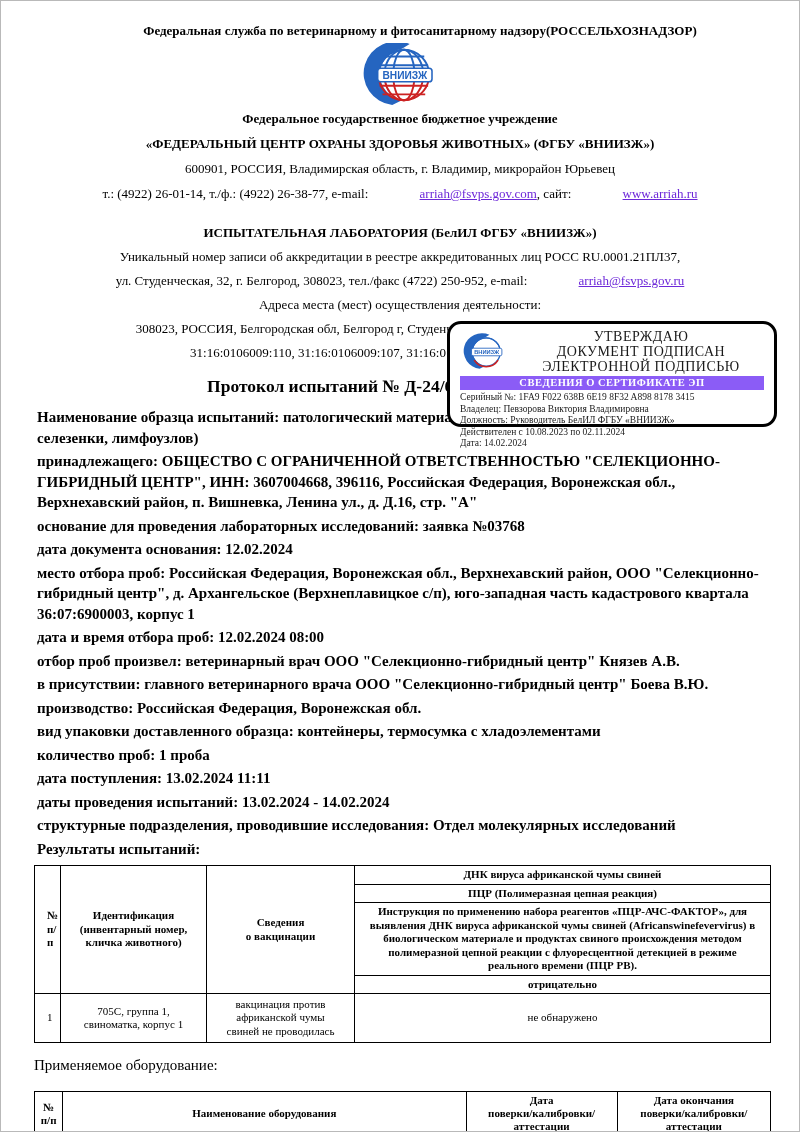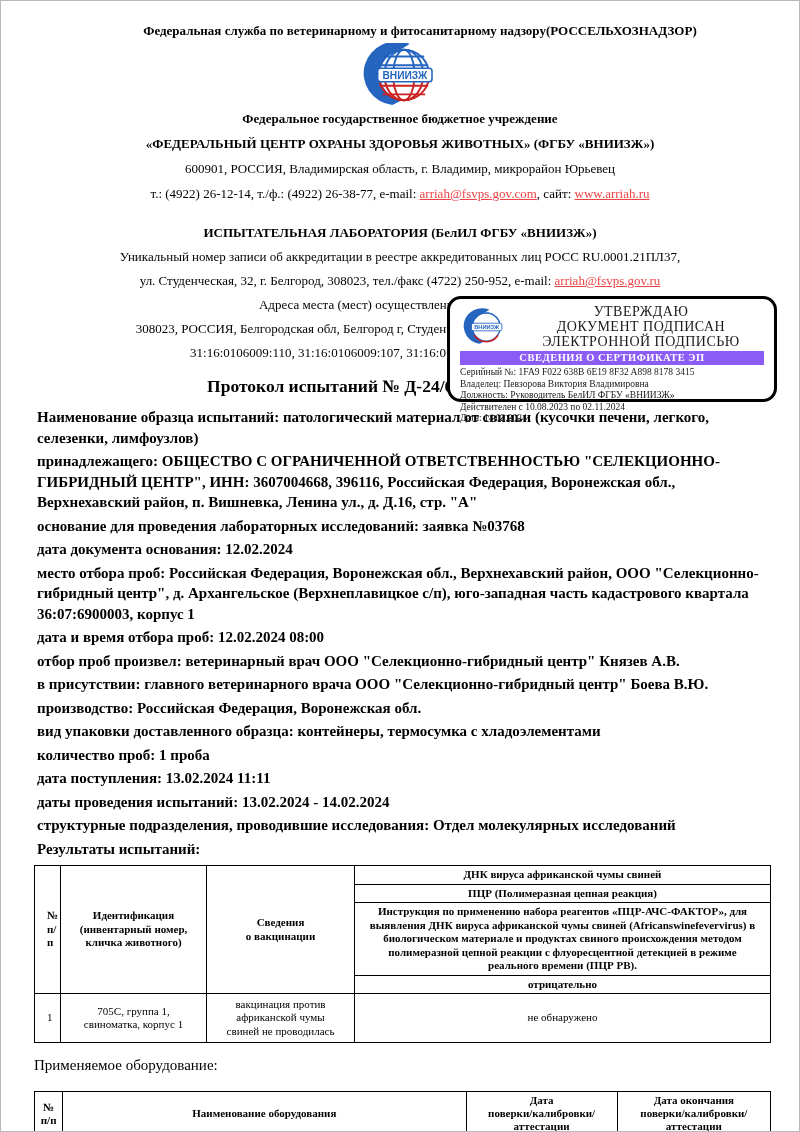--- a/index.html
+++ b/index.html
@@ -8,29 +8,29 @@
     width:798px;height:1130px;
     border:1px solid #b9b9b9;
     font-family:"Liberation Serif","DejaVu Serif",serif;
     color:#000;
     overflow:hidden;
     background:#fff;
   }
   .center{text-align:center;}
   .hdr-line{font-size:13px;line-height:19px;margin:0;}
   .bold{font-weight:bold;}
-  a.doclink{color:#ef4444;}
+  a.doclink{color:#6d28d9;margin-left:48px;}
   .top-agency{margin-top:22px;font-size:13px;font-weight:bold;padding-left:40px;}
   .logo-wrap{margin:4px auto 2px auto;width:96px;height:64px;}
   .org-block p{margin:0 0 6px 0;}
   .lab-block{margin-top:20px;}
   .lab-block p{margin:0 0 5px 0;}
   
   .stamp{
-    position:absolute;right:22px;top:295px;
+    position:absolute;right:22px;top:320px;
     width:330px;height:106px;
     border:3px solid #000;border-radius:14px;
     background:#fff;padding:5px 8px 4px 8px;box-sizing:border-box;
   }
   .stamp-top{display:flex;align-items:center;}
   .stamp-logo{width:52px;height:40px;flex:0 0 auto;margin-right:6px;}
   .stamp-title{flex:1;text-align:center;font-size:14px;line-height:15px;letter-spacing:.5px;color:#1a1a1a;}
   .stamp-bar{
     margin:2px 2px 2px 2px;background:#8b5cf6;color:#fff;
     font-size:10.5px;font-weight:bold;text-align:center;line-height:14px;letter-spacing:.5px;
@@ -104,21 +104,21 @@
 
       <rect x="25" y="26" width="56" height="14" rx="3" fill="#ffffff" stroke="#2565c0" stroke-width="1.6"></rect>
       <text x="53" y="37" text-anchor="middle" font-size="10.5" font-weight="bold" fill="#2565c0" font-family="Liberation Sans, sans-serif">ВНИИЗЖ</text>
     </svg>
   </div>
 
   <div class="org-block center">
     <p class="hdr-line bold">Федеральное государственное бюджетное учреждение</p>
     <p class="hdr-line bold">«ФЕДЕРАЛЬНЫЙ ЦЕНТР ОХРАНЫ ЗДОРОВЬЯ ЖИВОТНЫХ» (ФГБУ «ВНИИЗЖ»)</p>
     <p class="hdr-line">600901, РОССИЯ, Владимирская область, г. Владимир, микрорайон Юрьевец</p>
-    <p class="hdr-line"><span>т.: (4922) 26-12-14, т./ф.: (4922) 26-38-77, e-mail: </span><a href="#" class="doclink">arriah@fsvps.gov.com</a><span>, сайт: </span><a href="#" class="doclink">www.arriah.ru</a></p>
+    <p class="hdr-line"><span>т.: (4922) 26-01-14, т./ф.: (4922) 26-38-77, e-mail: </span><a href="#" class="doclink">arriah@fsvps.gov.com</a><span>, сайт: </span><a href="#" class="doclink">www.arriah.ru</a></p>
   </div>
 
   <div class="lab-block center">
     <p class="hdr-line bold">ИСПЫТАТЕЛЬНАЯ ЛАБОРАТОРИЯ (БелИЛ ФГБУ «ВНИИЗЖ»)</p>
     <p class="hdr-line">Уникальный номер записи об аккредитации в реестре аккредитованных лиц РОСС RU.0001.21ПЛ37,</p>
     <p class="hdr-line"><span>ул. Студенческая, 32, г. Белгород, 308023, тел./факс (4722) 250-952, e-mail: </span><a href="#" class="doclink">arriah@fsvps.gov.ru</a></p>
     <p class="hdr-line">Адреса места (мест) осуществления деятельности:</p>
     <p class="hdr-line">308023, РОССИЯ, Белгородская обл, Белгород г, Студенческая ул, дом 32, кадастровые номера:</p>
     <p class="hdr-line">31:16:0106009:110, 31:16:0106009:107, 31:16:0109003:213, 31:16:0106009:93</p>
   </div>

